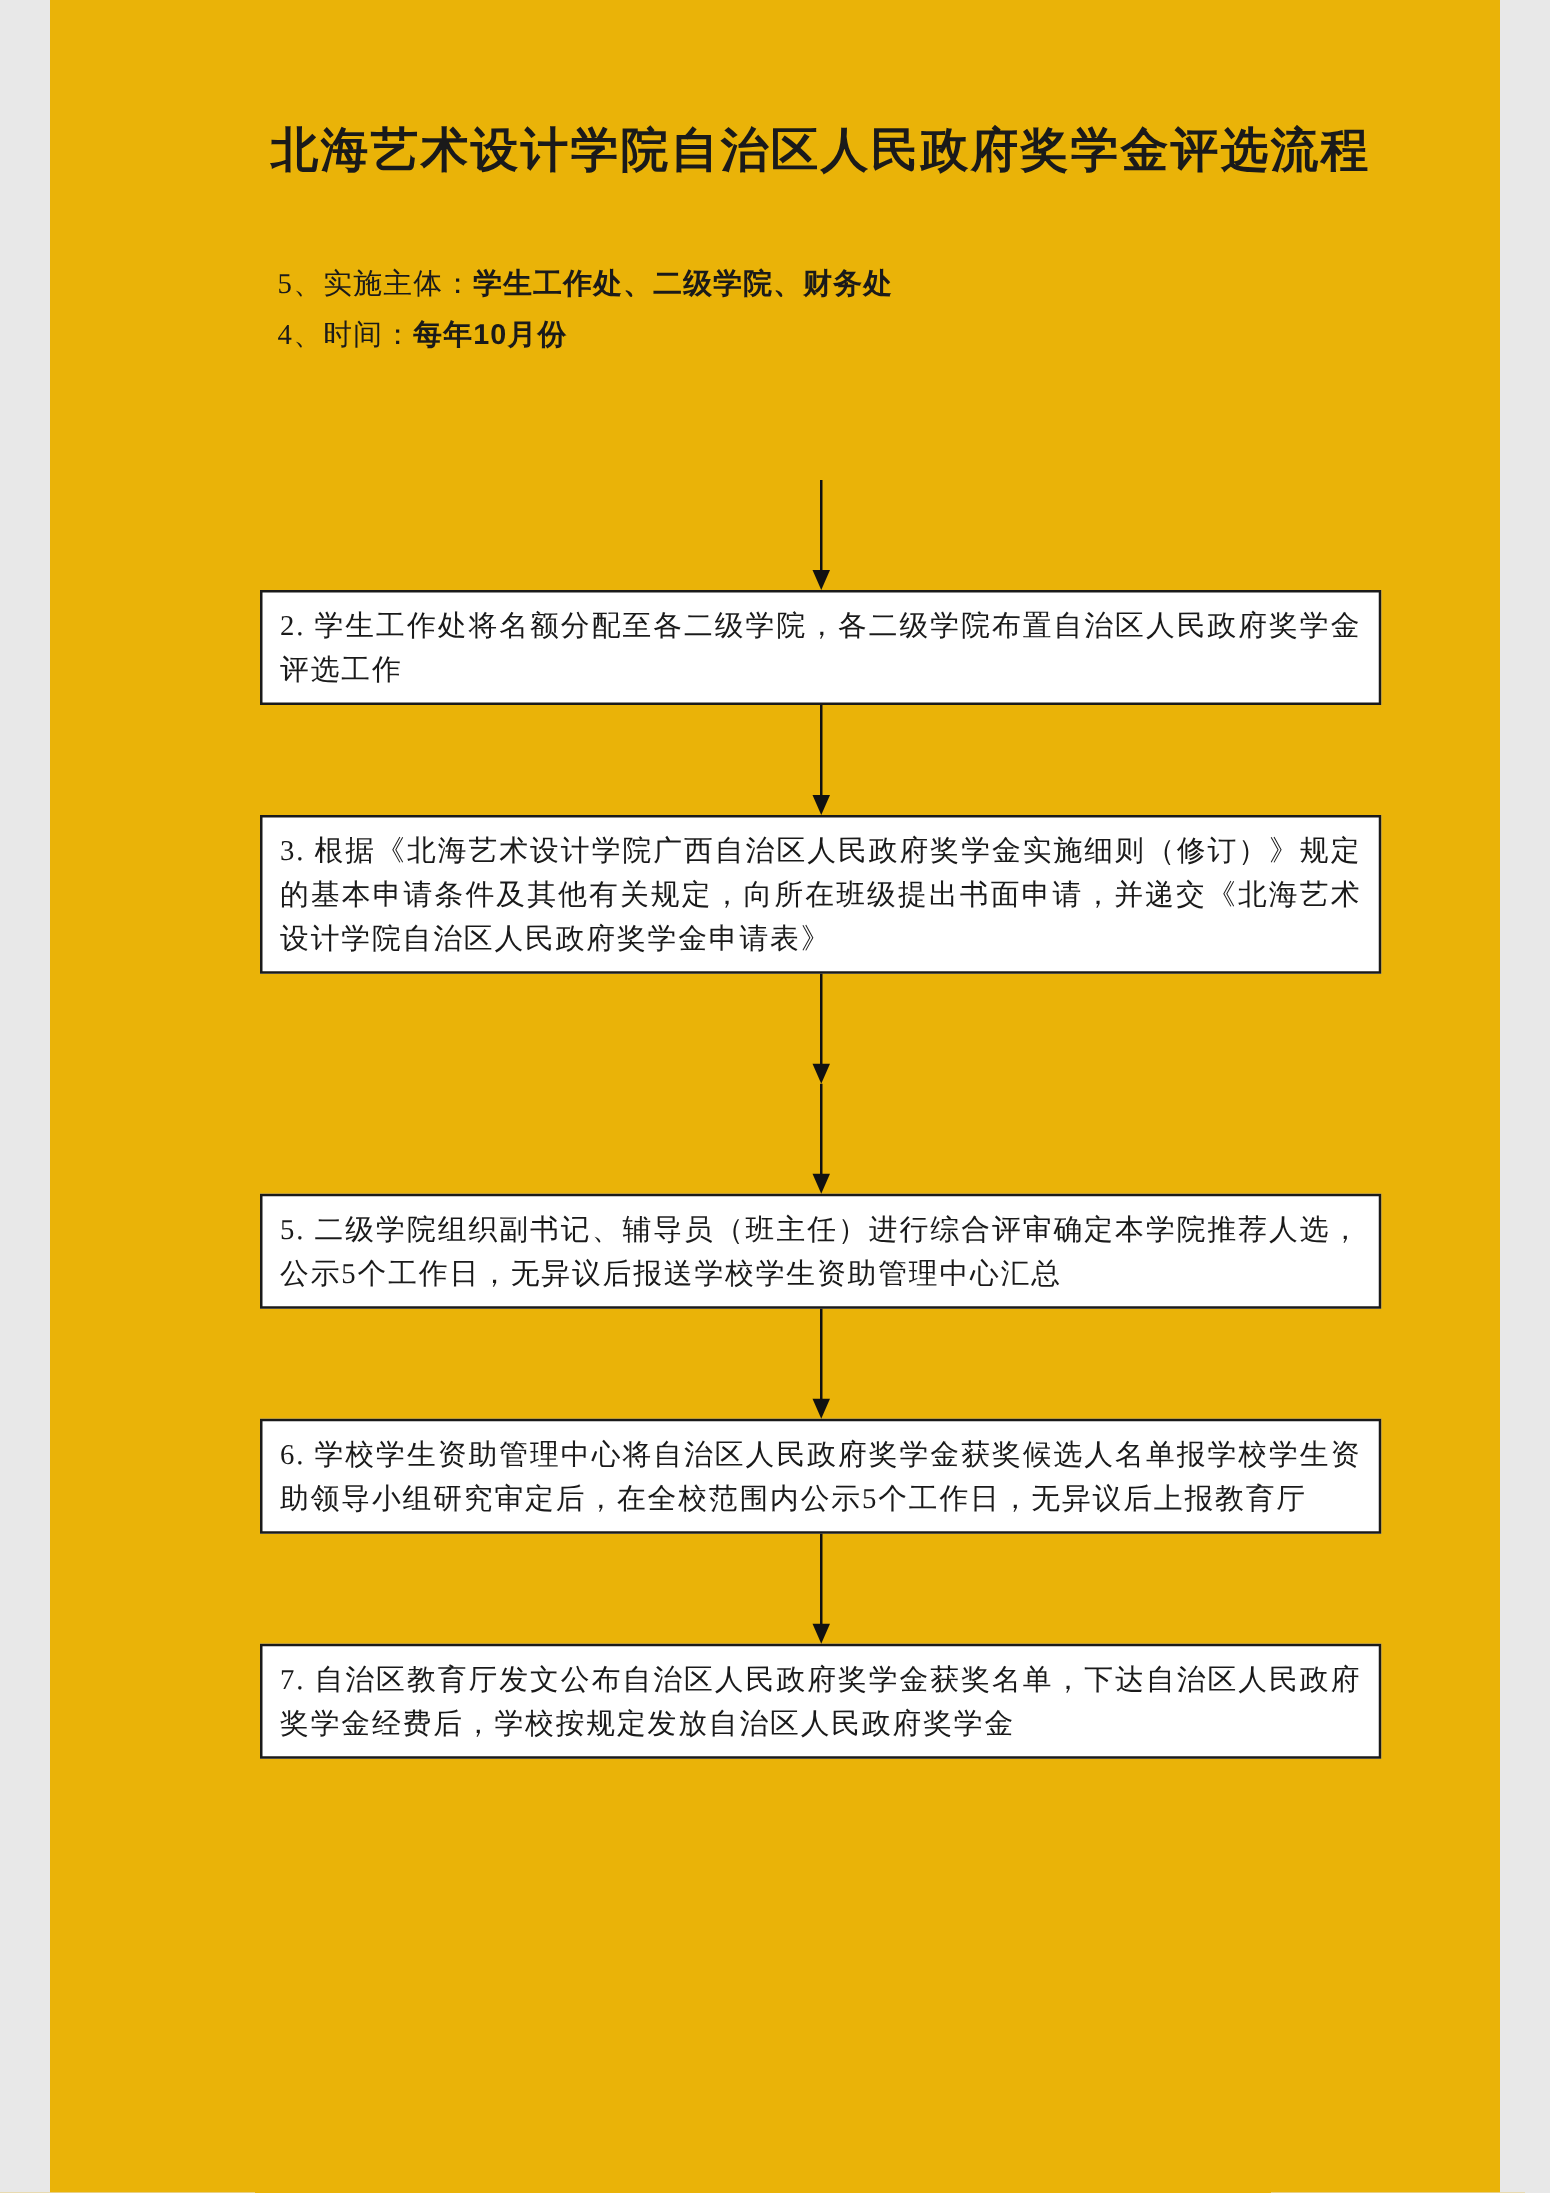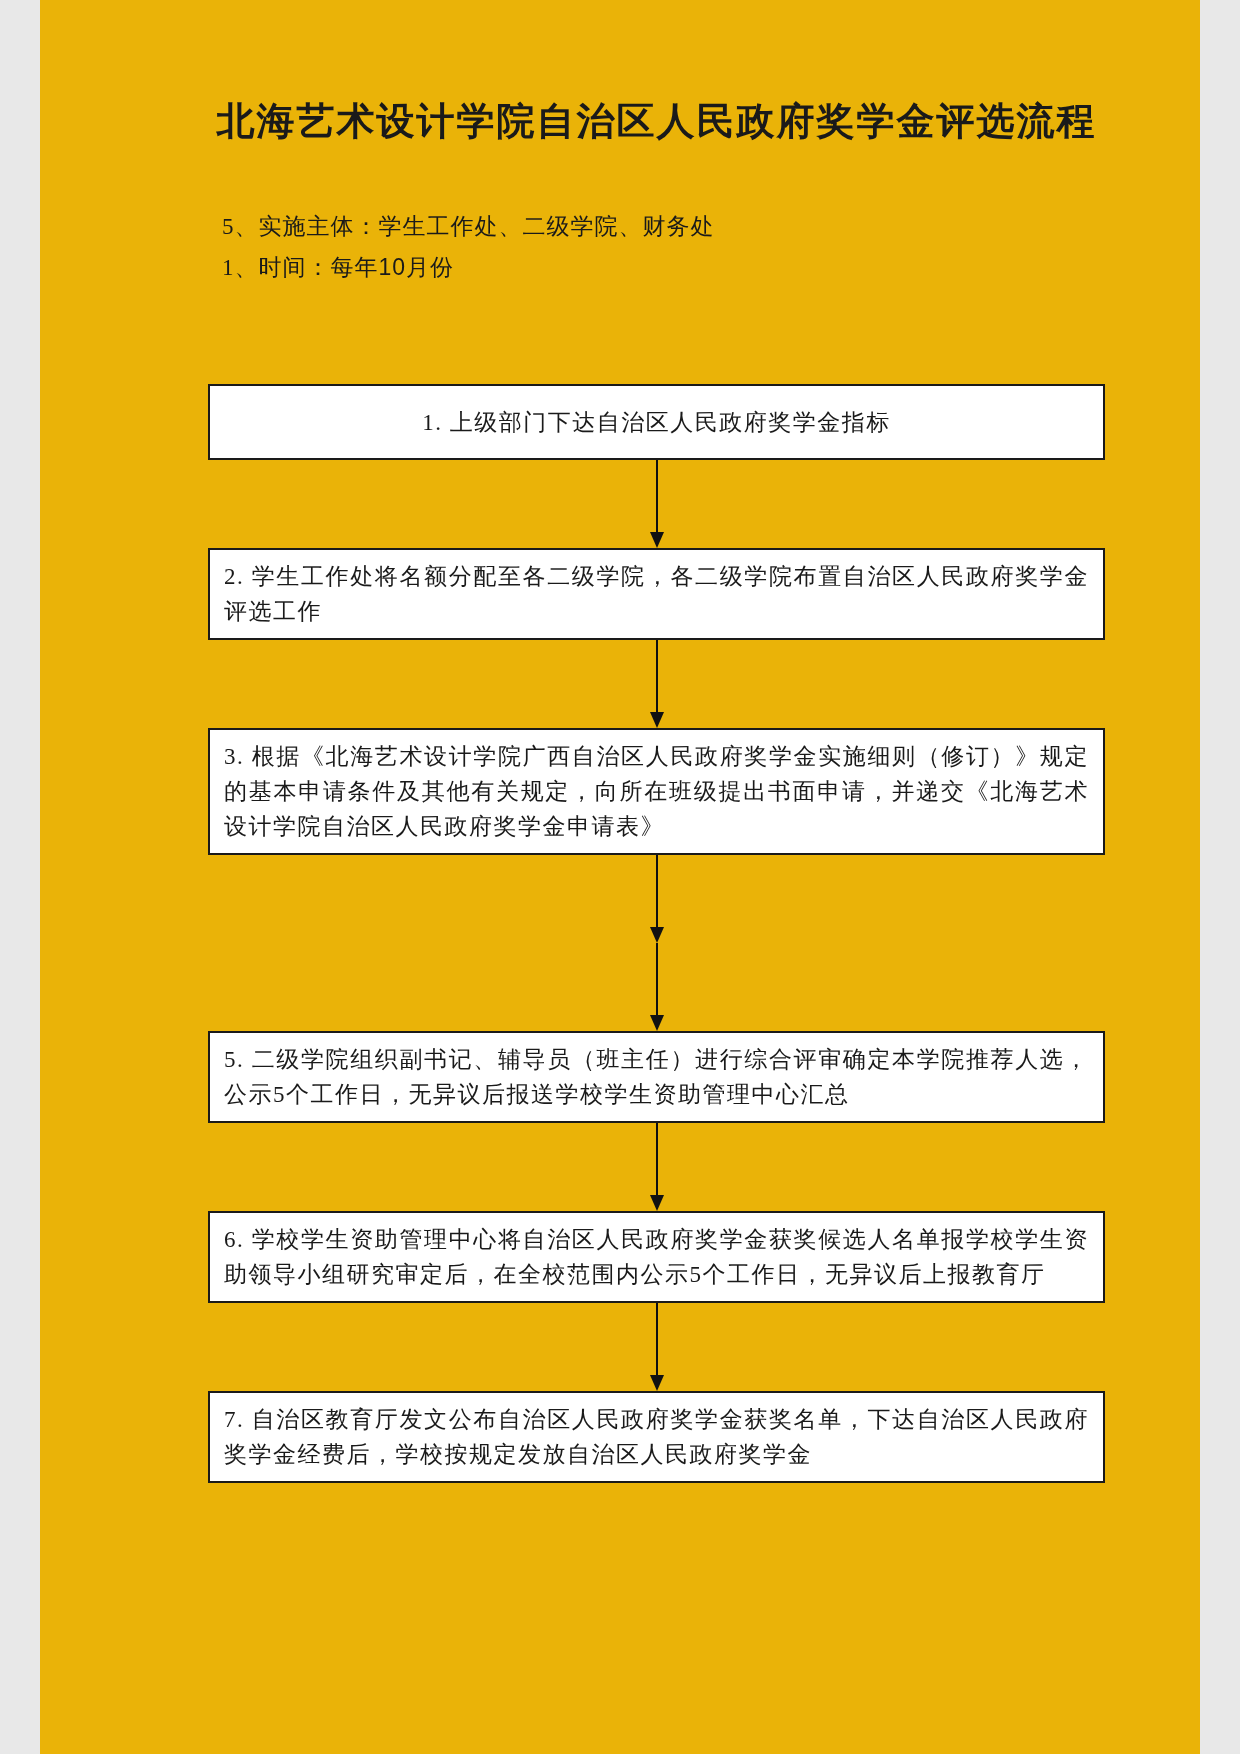--- a/index.html
+++ b/index.html
@@ -43,21 +43,21 @@
     font-size: 23px;
     line-height: 41px;
     letter-spacing: 1px;
   }
   .intro-item .label {
     font-family: "Liberation Serif", "DejaVu Serif", serif;
     font-weight: normal;
   }
   .intro-item .value {
     font-family: "Liberation Sans", "DejaVu Sans", sans-serif;
-    font-weight: normal;
+    font-weight: bold;
   }
   .flowchart {
     margin-top: 96px;
   }
   .flow-box {
     box-sizing: border-box;
     width: 897px;
     border: 2px solid #1a1a1a;
     background: #ffffff;
     padding: 9px 14px;
@@ -109,29 +109,26 @@
 <div class="page">
   <div class="content">
 
     <h1 class="doc-title"><span class="em">北海</span><span>艺术设计学院自治区人民政府奖学金评选流程</span></h1>
 
     <div class="intro">
       <div class="intro-item">
         <span class="label">5、实施主体：</span><span class="value">学生工作处、二级学院、财务处</span>
       </div>
       <div class="intro-item">
-        <span class="label">1、时间：</span><span class="value">每年10月份</span>
+        <span class="label">4、时间：</span><span class="value">每年10月份</span>
       </div>
     </div>
 
     <div class="flowchart">
 
-      <div class="flow-box single">
-        <span>1. 上级部门下达自治区人民政府奖学金指标</span>
-      </div>
 
       <div class="arrow"></div>
 
       <div class="flow-box lines-2">
         <span>2. 学生工作处将名额分配至各二级学院，各二级学院布置自治区人民政府奖学金评选工作</span>
       </div>
 
       <div class="arrow"></div>
 
       <div class="flow-box lines-3">

